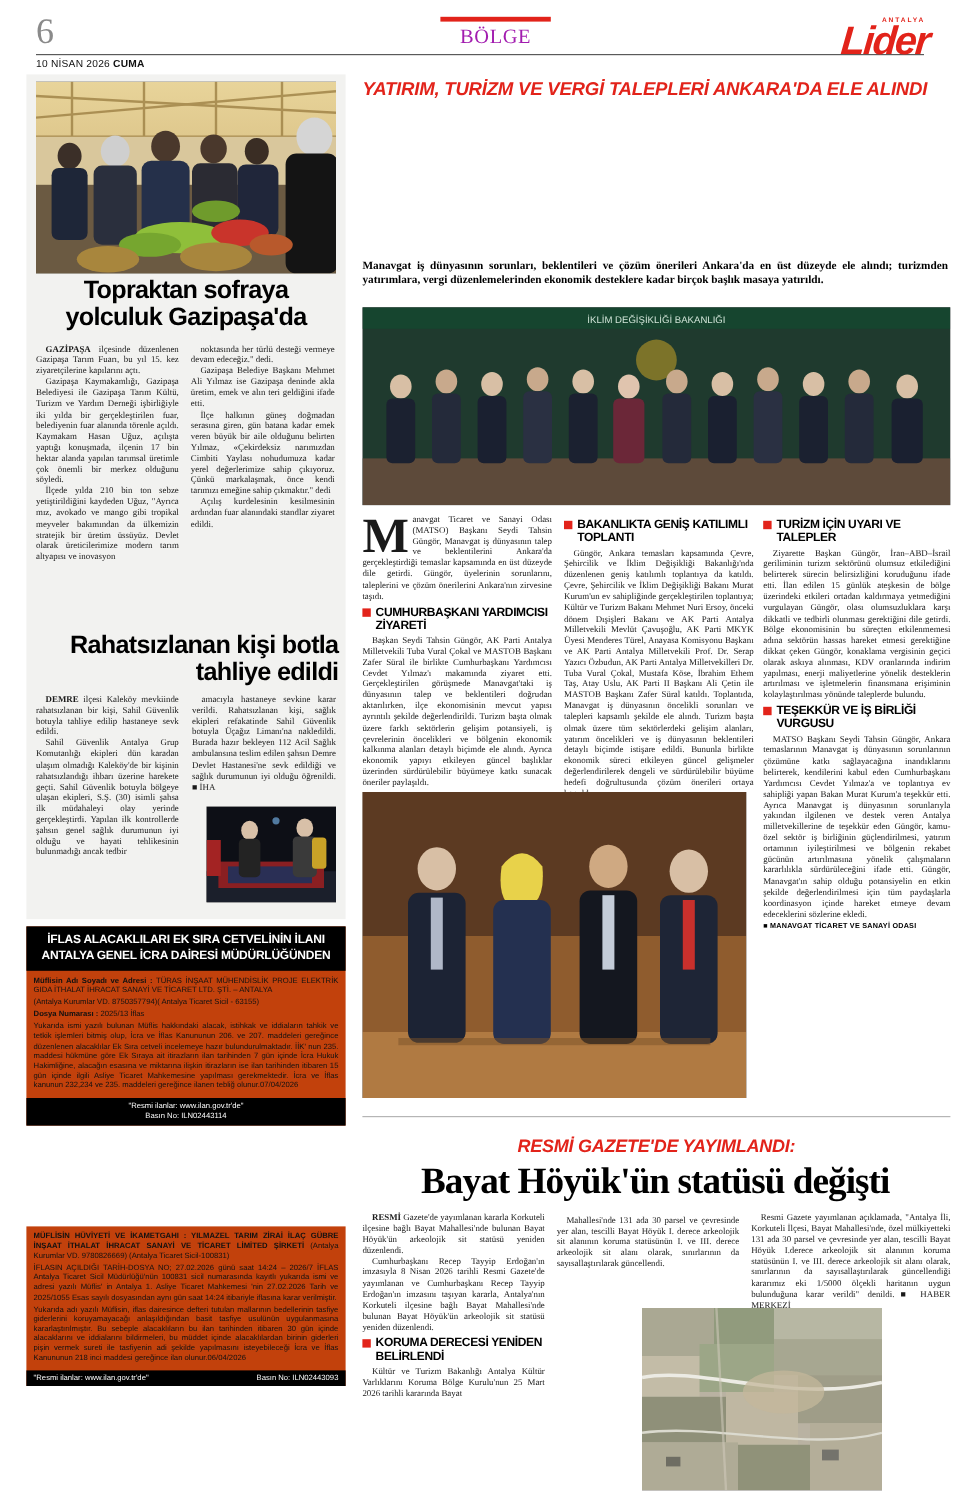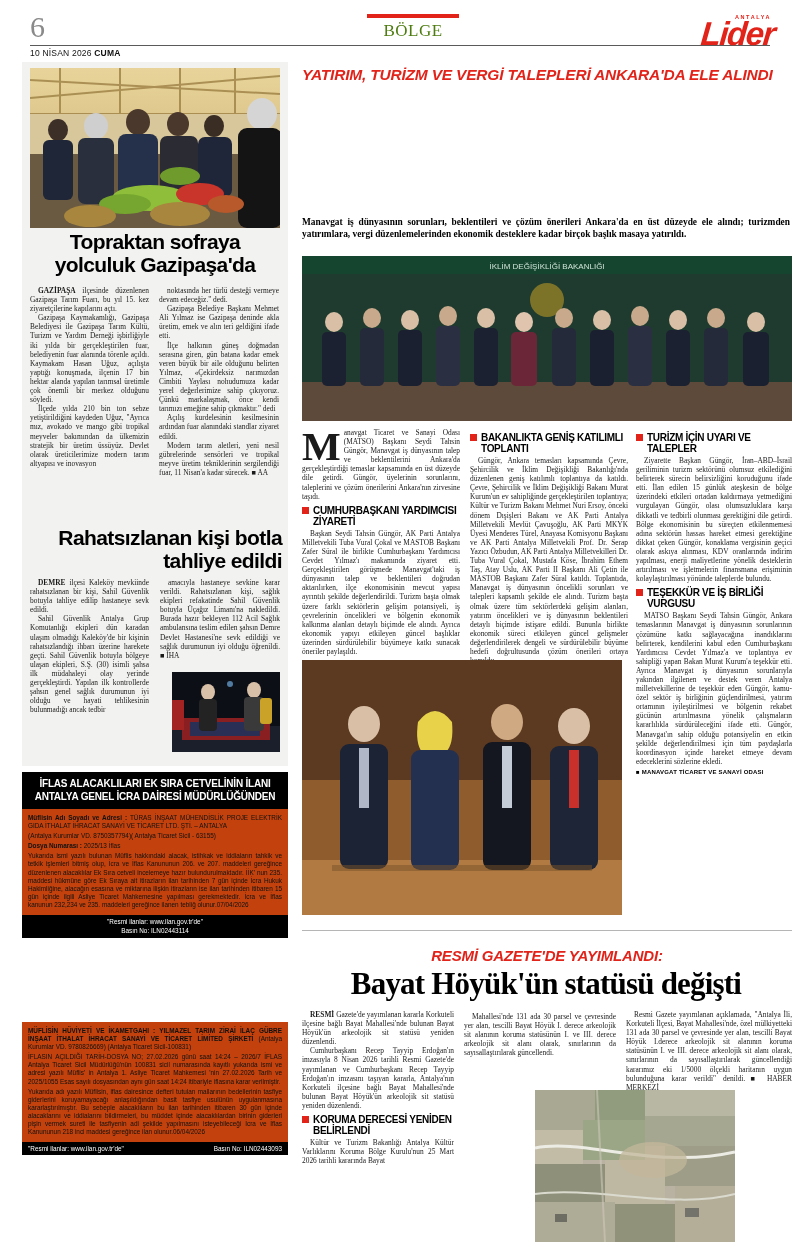--- a/index.html
+++ b/index.html
@@ -7,21 +7,21 @@
   .page{position:relative;width:800px;height:1250px;background:#fff;}
 
   
   .masthead{position:absolute;left:0;top:0;width:800px;height:58px;}
   .folio{position:absolute;left:30px;top:12px;font-family:"Liberation Serif",serif;font-size:30px;color:#8a8a8a;line-height:1;}
   .folio-rule{position:absolute;left:30px;top:45px;width:740px;height:1px;background:#5a5a5a;}
   .date-line{position:absolute;left:30px;top:48px;font-size:8.5px;letter-spacing:.2px;color:#111;}
   .date-line b{font-weight:bold;}
   .section-wrap{position:absolute;left:343px;top:14px;text-align:center;width:140px;}
   .section-bar{width:92px;height:4px;background:#e2231a;margin:0 auto 3px auto;}
-  .section-name{font-family:"Liberation Serif",serif;font-size:17px;letter-spacing:.5px;color:#4d7c0f;}
+  .section-name{font-family:"Liberation Serif",serif;font-size:17px;letter-spacing:.5px;color:#a21caf;}
   .logo{position:absolute;right:26px;top:14px;text-align:right;}
   .logo-sub{font-size:5.5px;letter-spacing:1.6px;color:#e2231a;font-weight:bold;margin-right:3px;}
   .logo-main{font-size:33px;font-weight:bold;color:#e2231a;letter-spacing:-1.5px;line-height:.85;font-style:italic;transform:skewX(-5deg);}
   .hr{position:absolute;background:#b5b5b5;height:1px;}
 
   .kicker{color:#e2231a;font-weight:bold;font-style:italic;letter-spacing:-.2px;}
 
   .body-txt{font-family:"Liberation Serif",serif;font-size:7.4px;line-height:9.1px;text-align:justify;color:#1a1a1a;}
   .body-txt p{margin:0;text-indent:8px;}
   .body-txt b{font-weight:bold;}
@@ -141,21 +141,20 @@
   <div class="body-txt" style="position:absolute;left:30px;top:286px;width:119px;">
       <p><b>GAZİPAŞA</b> ilçesinde düzenlenen Gazipaşa Tarım Fuarı, bu yıl 15. kez ziyaretçilerine kapılarını açtı.</p>
       <p>Gazipaşa Kaymakamlığı, Gazipaşa Belediyesi ile Gazipaşa Tarım Kültü, Turizm ve Yardım Derneği işbirliğiyle iki yılda bir gerçekleştirilen fuar, belediyenin fuar alanında törenle açıldı. Kaymakam Hasan Uğuz, açılışta yaptığı konuşmada, ilçenin 17 bin hektar alanda yapılan tarımsal üretimle çok önemli bir merkez olduğunu söyledi.</p>
       <p>İlçede yılda 210 bin ton sebze yetiştirildiğini kaydeden Uğuz, "Ayrıca mız, avokado ve mango gibi tropikal meyveler bakımından da ülkemizin stratejik bir üretim üssüyüz. Devlet olarak üreticilerimize modern tarım altyapısı ve inovasyon</p>
     </div>
   <div class="body-txt" style="position:absolute;left:159px;top:286px;width:120px;">
       <p>noktasında her türlü desteği vermeye devam edeceğiz." dedi.</p>
       <p>Gazipaşa Belediye Başkanı Mehmet Ali Yılmaz ise Gazipaşa deninde akla üretim, emek ve alın teri geldiğini ifade etti.</p>
       <p>İlçe halkının güneş doğmadan serasına giren, gün batana kadar emek veren büyük bir aile olduğunu belirten Yılmaz, «Çekirdeksiz narımızdan Cimbiti Yaylası nohudumuza kadar yerel değerlerimize sahip çıkıyoruz. Çünkü markalaşmak, önce kendi tarımızı emeğine sahip çıkmaktır." dedi</p>
       <p>Açılış kurdelesinin kesilmesinin ardından fuar alanındaki standlar ziyaret edildi.</p>
-      <p>Modern tarım aletleri, yeni nesil gübrelerinde sensörleri ve tropikal meyve üretim tekniklerinin sergilendiği fuar, 11 Nisan'a kadar sürecek. ■ AA</p>
     </div>
 
   <div class="hl-left2">Rahatsızlanan kişi botla tahliye edildi</div>
 
   <div class="body-txt" style="position:absolute;left:30px;top:578px;width:119px;">
       <p><b>DEMRE</b> ilçesi Kaleköy mevkiinde rahatsızlanan bir kişi, Sahil Güvenlik botuyla tahliye edilip hastaneye sevk edildi.</p>
       <p>Sahil Güvenlik Antalya Grup Komutanlığı ekipleri dün karadan ulaşım olmadığı Kaleköy'de bir kişinin rahatsızlandığı ihbarı üzerine harekete geçti. Sahil Güvenlik botuyla bölgeye ulaşan ekipleri, S.Ş. (30) isimli şahsa ilk müdahaleyi olay yerinde gerçekleştirdi. Yapılan ilk kontrollerde şahsın genel sağlık durumunun iyi olduğu ve hayati tehlikesinin bulunmadığı ancak tedbir</p>
     </div>
   <div class="body-txt" style="position:absolute;left:160px;top:578px;width:120px;">
       <p>amacıyla hastaneye sevkine karar verildi. Rahatsızlanan kişi, sağlık ekipleri refakatinde Sahil Güvenlik botuyla Üçağız Limanı'na nakledildi. Burada hazır bekleyen 112 Acil Sağlık ambulansına teslim edilen şahsın Demre Devlet Hastanesi'ne sevk edildiği ve sağlık durumunun iyi olduğu öğrenildi. ■ İHA</p>

